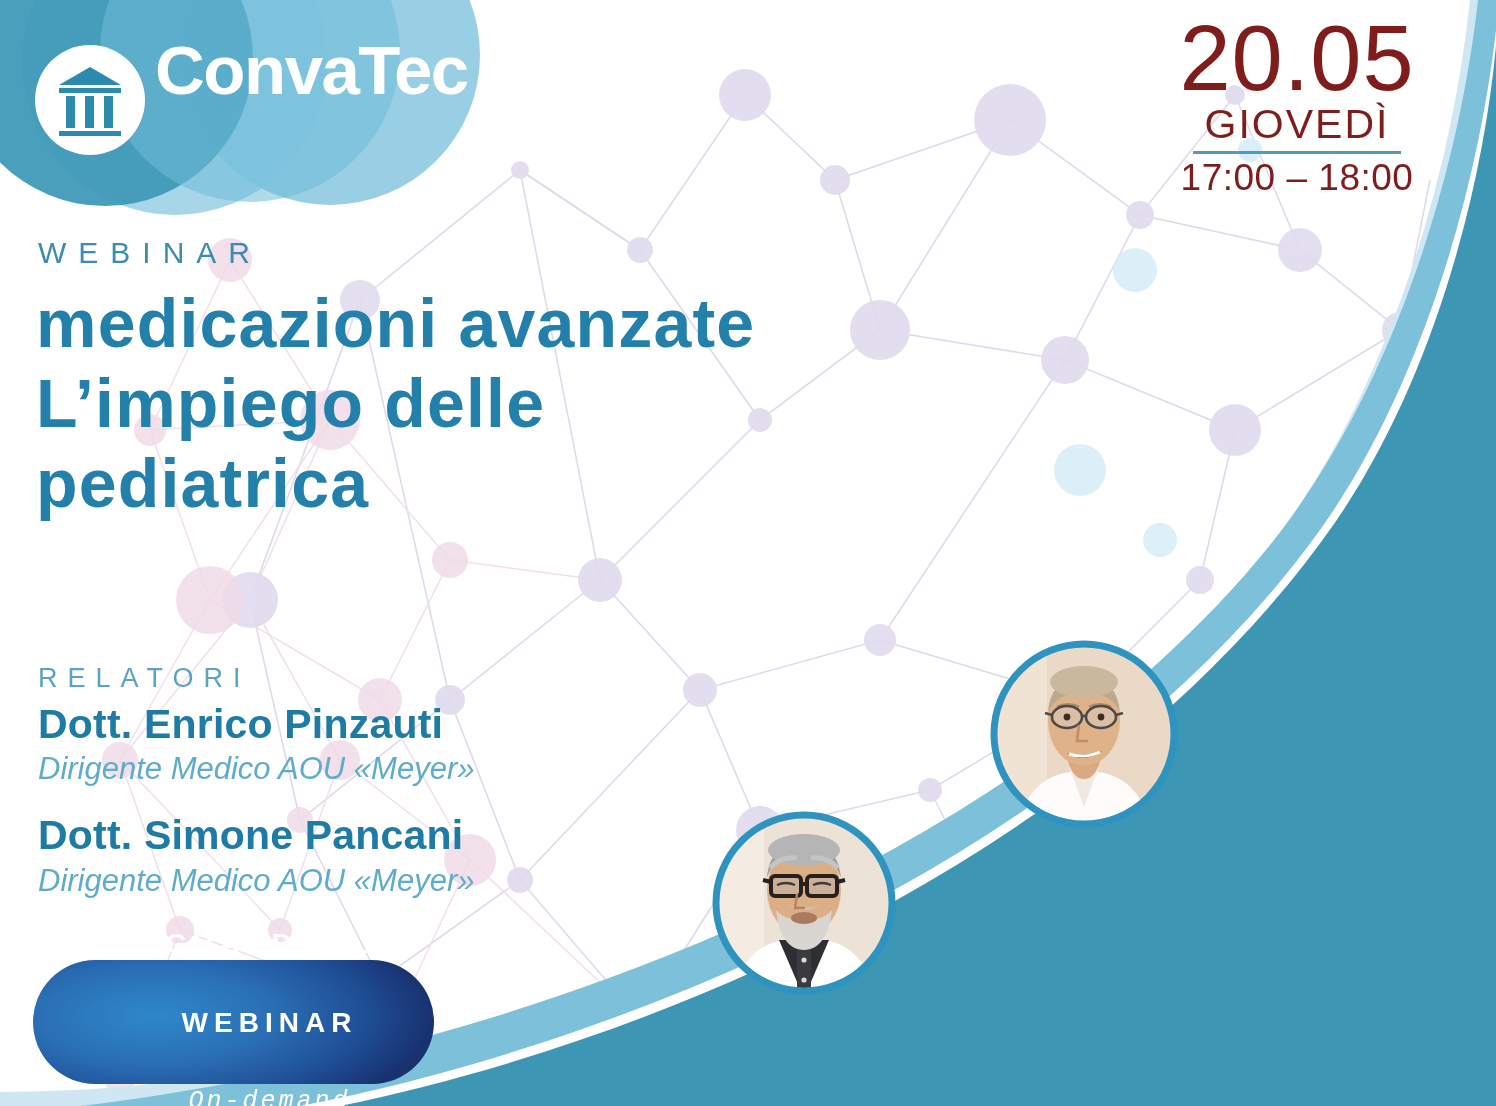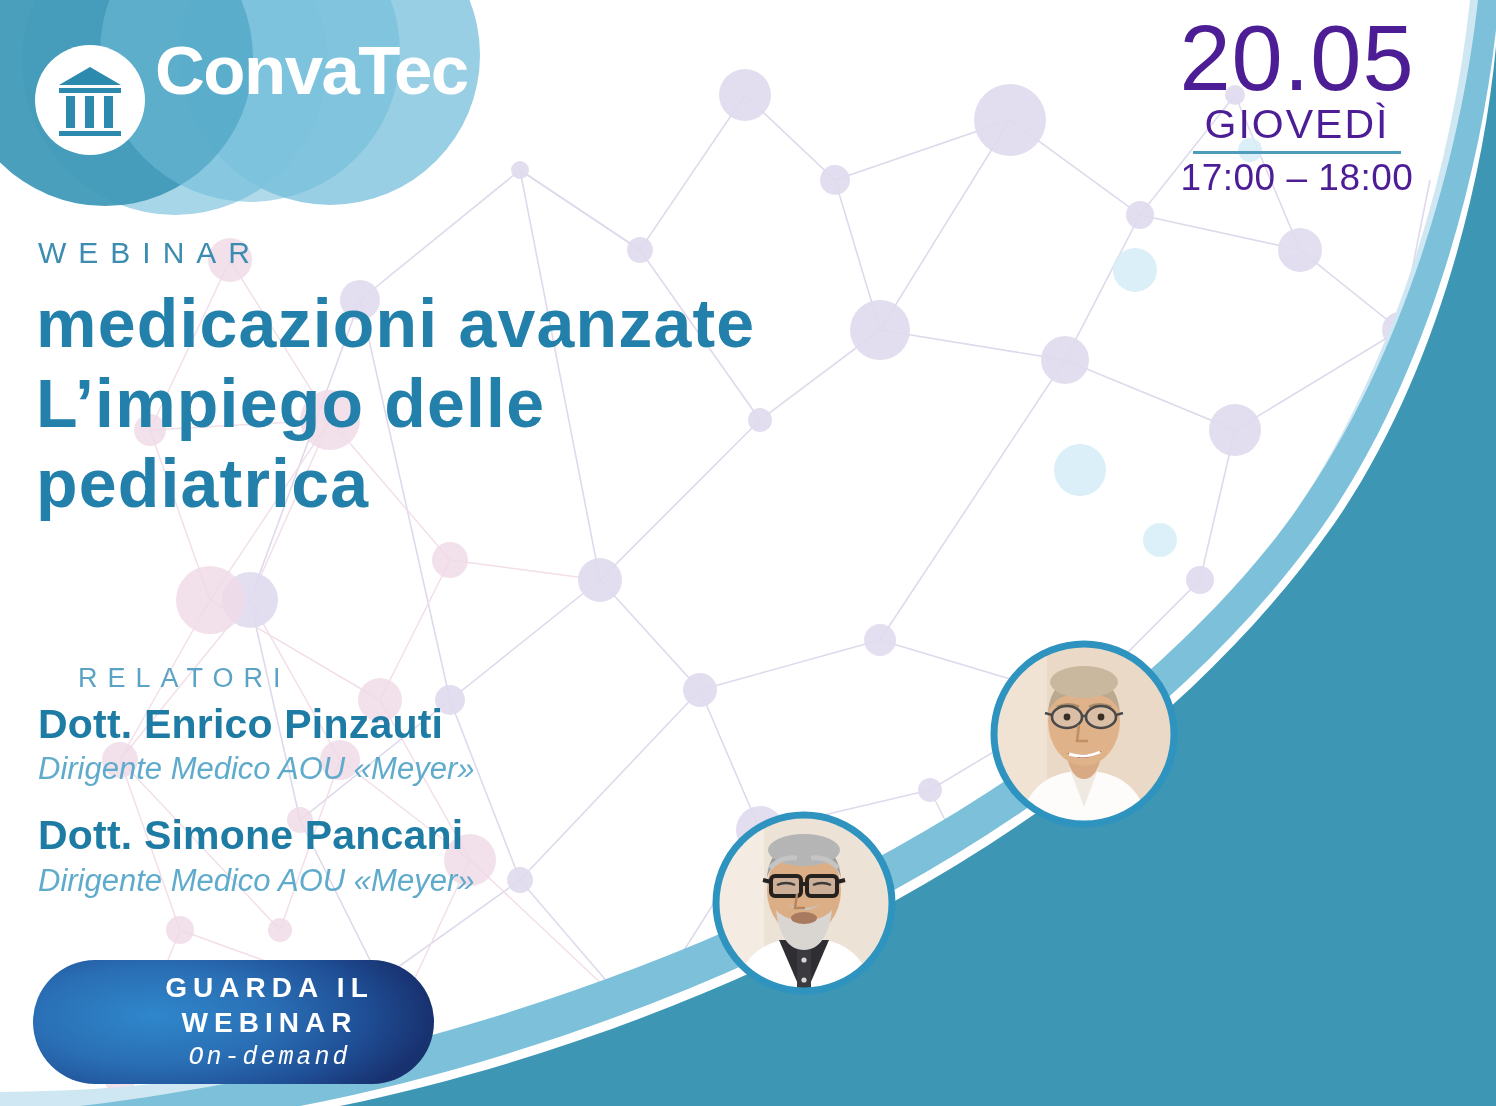--- a/index.html
+++ b/index.html
@@ -53,21 +53,21 @@
     line-height: 1;
     white-space: nowrap;
   }
 
   
   .date-block {
     position: absolute;
     right: 54px;
     top: 14px;
     text-align: center;
-    color: #4c1d95;
+    color: #7f1d1d;
     width: 290px;
   }
   .date-big {
     font-size: 92px;
     line-height: 0.96;
     letter-spacing: 1px;
     font-weight: normal;
   }
   .date-day {
     font-size: 41px;
@@ -114,21 +114,20 @@
     position: absolute;
     left: 38px;
     top: 663px;
     width: 620px;
   }
   .speakers-label {
     font-size: 27px;
     letter-spacing: 10px;
     color: #5aa3c4;
     margin-bottom: 6px;
-    margin-left: 40px;
   }
   .spk-name {
     font-size: 41px;
     font-weight: bold;
     color: #1d7ba4;
     line-height: 1.2;
     letter-spacing: 0.2px;
   }
   .spk-role {
     font-size: 31px;
@@ -148,20 +147,21 @@
     border-radius: 62px;
     background:
       radial-gradient(ellipse 70% 90% at 30% 45%, #2f87cb 0%, #2a6fb5 42%, #1f4f96 75%, #18316f 100%);
     display: flex;
     flex-direction: column;
     align-items: center;
     justify-content: center;
     text-align: center;
     box-sizing: border-box;
     padding-left: 72px;
+    gap: 44px;
   }
   .cta-line1, .cta-line2 {
     color: #ffffff;
     font-size: 28px;
     font-weight: bold;
     letter-spacing: 6px;
     line-height: 1.25;
   }
   .cta-sub {
     color: #ffffff;

